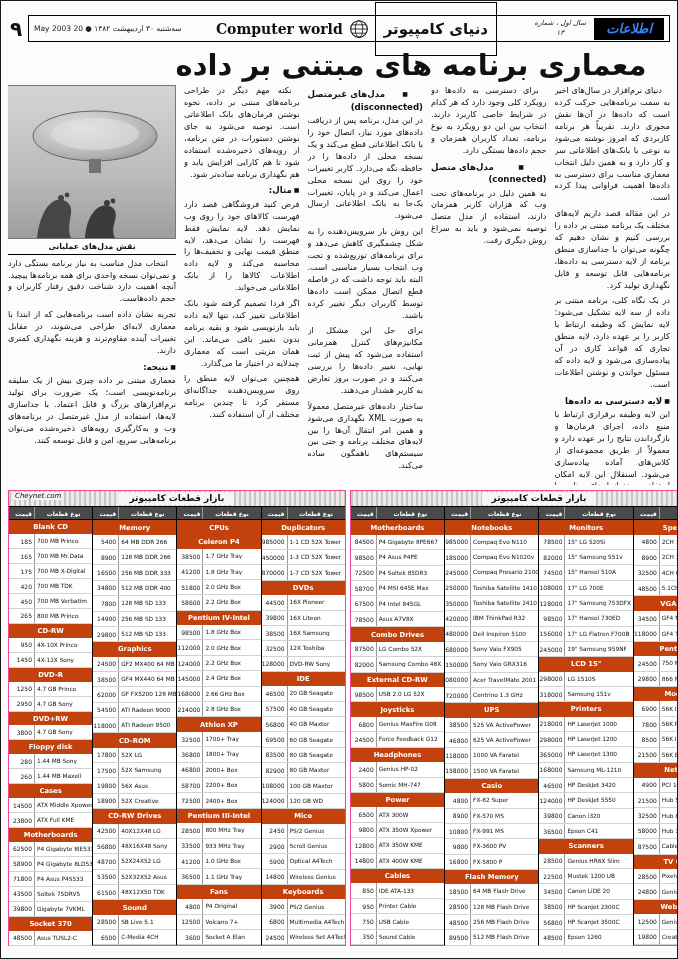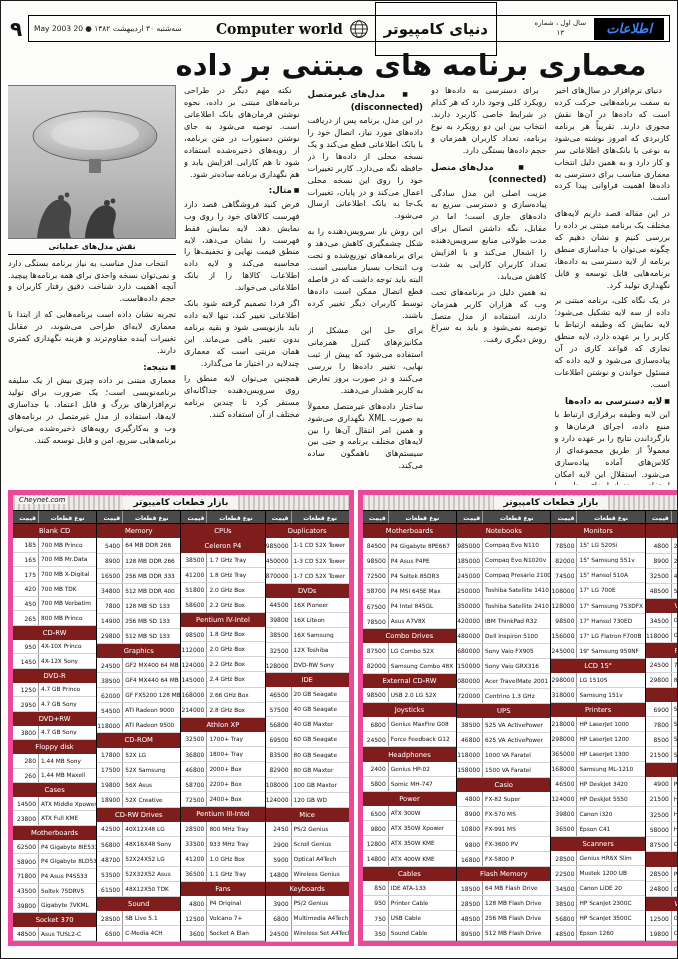--- a/index.html
+++ b/index.html
@@ -8,21 +8,21 @@
     background:#fcfcfa;border:1px solid #1a1a1a;box-sizing:border-box;
     padding:14px 7px 6px 7px;direction:rtl;
     font-family:"DejaVu Sans",sans-serif;color:#111;overflow:hidden;
   }
   
   .topbar-row{display:flex;align-items:stretch;gap:4px;}
   .pagenum{flex:0 0 16px;font-size:20px;font-weight:bold;display:flex;align-items:center;justify-content:center;}
   .topbar{flex:1;border:1px solid #000;display:flex;align-items:center;justify-content:space-between;height:27px;padding:0 5px;box-sizing:border-box;}
   .tb-right{display:flex;align-items:center;gap:5px;}
   .masthead{background:#000;color:#3b82f6;font-weight:bold;font-style:italic;font-size:13px;padding:2px 12px;line-height:18px;}
-  .issue{font-size:7px;color:#222;max-width:58px;text-align:center;line-height:1.3;}
+  .issue{font-size:7px;color:#222;max-width:58px;text-align:center;line-height:1.3;font-style:italic;}
   .tb-center{display:flex;align-items:center;gap:6px;}
   .title-fa{font-size:15px;font-weight:bold;border:1px solid #000;padding:16px 8px;line-height:20px;}
   .title-en{font-family:"DejaVu Serif",serif;font-size:14px;font-weight:bold;direction:ltr;}
   .globe{width:20px;height:20px;}
   .tb-date{font-size:7.5px;color:#222;}
   
   .headline{
     margin:7px 6px 3px 150px;text-align:center;
     font-size:29px;font-weight:bold;letter-spacing:-0.5px;line-height:1.15;
   }
@@ -32,34 +32,34 @@
   .acol.photo-col{flex:0 0 168px;}
   .acol p{margin:0 0 4px 0;}
   .acol p.indent{text-indent:8px;}
   .acol h4{margin:3px 0 2px 0;font-size:8.6px;}
   .acol h4::before{content:"■ ";font-size:6px;vertical-align:1px;}
   .photo{width:168px;margin-bottom:2px;}
   .photo svg{display:block;width:168px;height:152px;border:1px solid #777;background:#cfcfcf;}
   .photo-caption{font-size:7.8px;font-weight:bold;text-align:center;padding:2px 0 1px 0;border-bottom:1px solid #000;margin-bottom:3px;}
   
   .market{direction:ltr;display:flex;gap:4px;margin-top:5px;}
-  .half{flex:1;height:456px;border:5px solid #ec4899;display:flex;flex-direction:column;box-sizing:border-box;background:#fff;}
+  .half{flex:1;height:456px;border:1px solid #ec4899;display:flex;flex-direction:column;box-sizing:border-box;background:#fff;}
   .band{position:relative;flex:0 0 15px;border-bottom:1px solid #000;display:flex;align-items:center;justify-content:center;
         background:repeating-linear-gradient(90deg,#c8c6c2 0 2px,#ecebe8 2px 5px);}
   .mtitle{direction:rtl;font-size:9px;font-weight:bold;background:#f6f5f2;padding:0 10px;line-height:13px;}
   .site{position:absolute;left:4px;top:1px;font-size:7px;font-style:italic;direction:ltr;background:#f6f5f2;padding:0 2px;}
   .mcols{flex:1;display:flex;direction:rtl;min-height:0;}
   .mcol{flex:1 1 0;display:flex;flex-direction:column;border-left:1px solid #000;min-width:0;}
   .mcol:last-child{border-left:none;}
   .mrow{flex:1 1 0;display:flex;direction:ltr;align-items:center;border-bottom:1px solid #d2d2d2;min-height:0;overflow:hidden;}
   .mhead{flex:0 0 12px;background:#4a4a4a;color:#fff;border-bottom:1px solid #000;}
   .mhead .mprice,.mhead .mname{font-weight:bold;font-size:6px;color:#fff;text-align:center;}
   .mprice{flex:0 0 26px;font-size:6px;text-align:right;padding:0 2px;border-right:1px solid #9a9a9a;direction:ltr;white-space:nowrap;overflow:hidden;box-sizing:border-box;align-self:stretch;display:flex;align-items:center;justify-content:flex-end;}
   .mname{flex:1;font-size:5.8px;direction:ltr;text-align:left;padding:0 2px;white-space:nowrap;overflow:hidden;}
-  .mcat{flex:1 1 0;background:#7f1d1d;color:#fff;font-size:6.8px;font-weight:normal;display:flex;align-items:center;justify-content:center;direction:ltr;min-height:0;overflow:hidden;}
+  .mcat{flex:1 1 0;background:#c2410c;color:#fff;font-size:6.8px;font-weight:bold;display:flex;align-items:center;justify-content:center;direction:ltr;min-height:0;overflow:hidden;}
 </style>
 </head>
 <body>
 
 <div class="page">
 
   <div class="topbar-row">
     <div class="topbar">
       <div class="tb-right">
         <span class="masthead">اطلاعات</span>
@@ -87,21 +87,20 @@
       <div class="acol">
         <p class="indent">دنیای نرم‌افزار در سال‌های اخیر به سمت برنامه‌هایی حرکت کرده است که داده‌ها در آن‌ها نقش محوری دارند. تقریباً هر برنامه کاربردی که امروز نوشته می‌شود به نوعی با بانک‌های اطلاعاتی سر و کار دارد و به همین دلیل انتخاب معماری مناسب برای دسترسی به داده‌ها اهمیت فراوانی پیدا کرده است.</p>
         <p>در این مقاله قصد داریم لایه‌های مختلف یک برنامه مبتنی بر داده را بررسی کنیم و نشان دهیم که چگونه می‌توان با جداسازی منطق برنامه از لایه دسترسی به داده‌ها، برنامه‌هایی قابل توسعه و قابل نگهداری تولید کرد.</p>
         <p>در یک نگاه کلی، برنامه مبتنی بر داده از سه لایه تشکیل می‌شود: لایه نمایش که وظیفه ارتباط با کاربر را بر عهده دارد، لایه منطق تجاری که قواعد کاری در آن پیاده‌سازی می‌شود و لایه داده که مسئول خواندن و نوشتن اطلاعات است.</p>
         <h4 class="subhead">لایه دسترسی به داده‌ها</h4>
         <p>این لایه وظیفه برقراری ارتباط با منبع داده، اجرای فرمان‌ها و بازگرداندن نتایج را بر عهده دارد و معمولاً از طریق مجموعه‌ای از کلاس‌های آماده پیاده‌سازی می‌شود. استقلال این لایه امکان استفاده مجدد از اجزای برنامه را فراهم می‌کند.</p>
       </div>
       <div class="acol">
         <p class="indent">برای دسترسی به داده‌ها دو رویکرد کلی وجود دارد که هر کدام در شرایط خاصی کاربرد دارند. انتخاب بین این دو رویکرد به نوع برنامه، تعداد کاربران همزمان و حجم داده‌ها بستگی دارد.</p>
         <h4 class="subhead">مدل‌های متصل (connected)</h4>
-        <p>مزیت اصلی این مدل سادگی پیاده‌سازی و دسترسی سریع به داده‌های جاری است؛ اما در مقابل، نگه داشتن اتصال برای مدت طولانی منابع سرویس‌دهنده را اشغال می‌کند و با افزایش تعداد کاربران کارایی به شدت کاهش می‌یابد.</p>
         <p>به همین دلیل در برنامه‌های تحت وب که هزاران کاربر همزمان دارند، استفاده از مدل متصل توصیه نمی‌شود و باید به سراغ روش دیگری رفت.</p>
       </div>
       <div class="acol">
         <h4 class="subhead">مدل‌های غیرمتصل (disconnected)</h4>
         <p>در این مدل، برنامه پس از دریافت داده‌های مورد نیاز، اتصال خود را با بانک اطلاعاتی قطع می‌کند و یک نسخه محلی از داده‌ها را در حافظه نگه می‌دارد. کاربر تغییرات خود را روی این نسخه محلی اعمال می‌کند و در پایان، تغییرات یک‌جا به بانک اطلاعاتی ارسال می‌شود.</p>
         <p>این روش بار سرویس‌دهنده را به شکل چشمگیری کاهش می‌دهد و برای برنامه‌های توزیع‌شده و تحت وب انتخاب بسیار مناسبی است. البته باید توجه داشت که در فاصله قطع اتصال ممکن است داده‌ها توسط کاربران دیگر تغییر کرده باشند.</p>
         <p>برای حل این مشکل از مکانیزم‌های کنترل همزمانی استفاده می‌شود که پیش از ثبت نهایی، تغییر داده‌ها را بررسی می‌کنند و در صورت بروز تعارض به کاربر هشدار می‌دهند.</p>
         <p>ساختار داده‌های غیرمتصل معمولاً به صورت XML نگهداری می‌شود و همین امر انتقال آن‌ها را بین لایه‌های مختلف برنامه و حتی بین سیستم‌های ناهمگون ساده می‌کند.</p>
       </div>
       <div class="acol">

